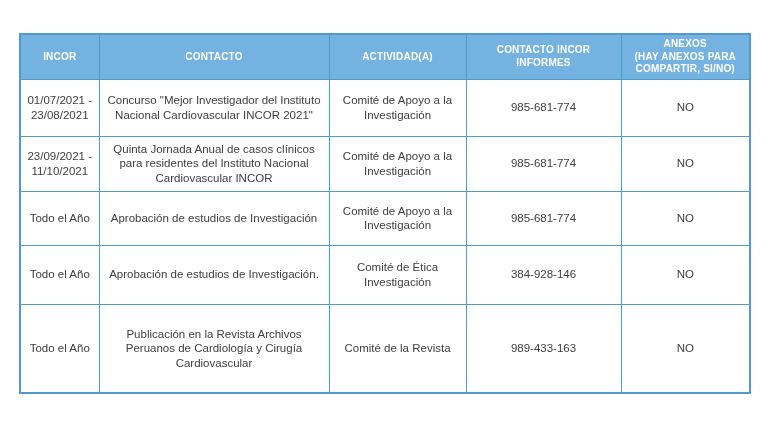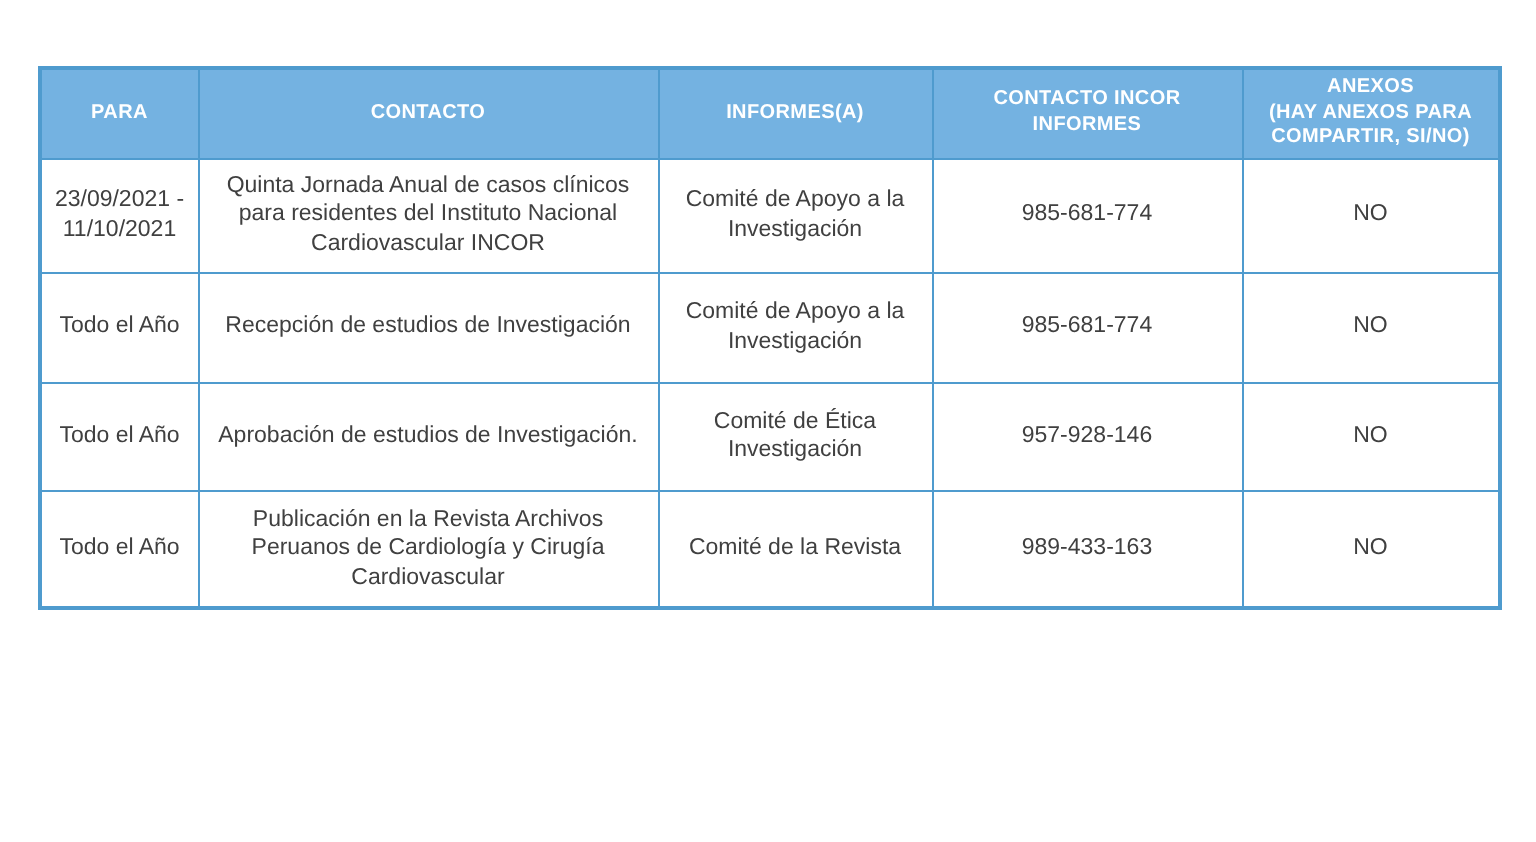--- a/index.html
+++ b/index.html
@@ -63,56 +63,66 @@
   <table class="schedule">
     <colgroup>
       <col class="c-fecha">
       <col class="c-actividad">
       <col class="c-encargado">
       <col class="c-contacto">
       <col class="c-anexos">
     </colgroup>
     <thead>
       <tr>
-        <th>PARA</th>
+        <th>INCOR</th>
         <th>CONTACTO</th>
-        <th>INFORMES(A)</th>
+        <th>ACTIVIDAD(A)</th>
         <th>CONTACTO INCOR
 INFORMES</th>
         <th>ANEXOS
 (HAY ANEXOS PARA
 COMPARTIR, SI/NO)</th>
       </tr>
     </thead>
     <tbody>
+      <tr>
+        <td>01/07/2021 -
+23/08/2021</td>
+        <td>Concurso "Mejor Investigador del Instituto
+Nacional Cardiovascular INCOR 2021"</td>
+        <td>Comité de Apoyo a la
+Investigación</td>
+        <td>985-681-774</td>
+        <td>NO</td>
+      </tr>
       <tr>
         <td>23/09/2021 -
 11/10/2021</td>
         <td>Quinta Jornada Anual de casos clínicos
 para residentes del Instituto Nacional
 Cardiovascular INCOR</td>
         <td>Comité de Apoyo a la
 Investigación</td>
         <td>985-681-774</td>
         <td>NO</td>
       </tr>
       <tr>
         <td>Todo el Año</td>
-        <td>Recepción de estudios de Investigación</td>
+        <td>Aprobación de estudios de Investigación</td>
         <td>Comité de Apoyo a la
 Investigación</td>
         <td>985-681-774</td>
         <td>NO</td>
       </tr>
       <tr>
         <td>Todo el Año</td>
         <td>Aprobación de estudios de Investigación.</td>
         <td>Comité de Ética
 Investigación</td>
-        <td>957-928-146</td>
+        <td>384-928-146</td>
         <td>NO</td>
       </tr>
       <tr>
         <td>Todo el Año</td>
         <td>Publicación en la Revista Archivos
 Peruanos de Cardiología y Cirugía
 Cardiovascular</td>
         <td>Comité de la Revista</td>
         <td>989-433-163</td>
         <td>NO</td>

